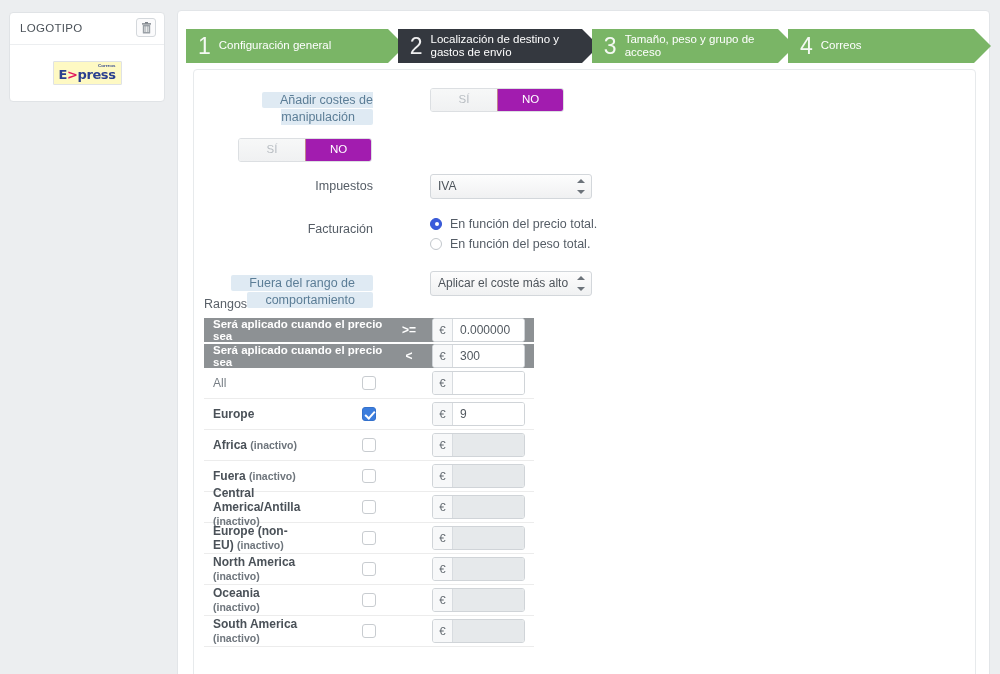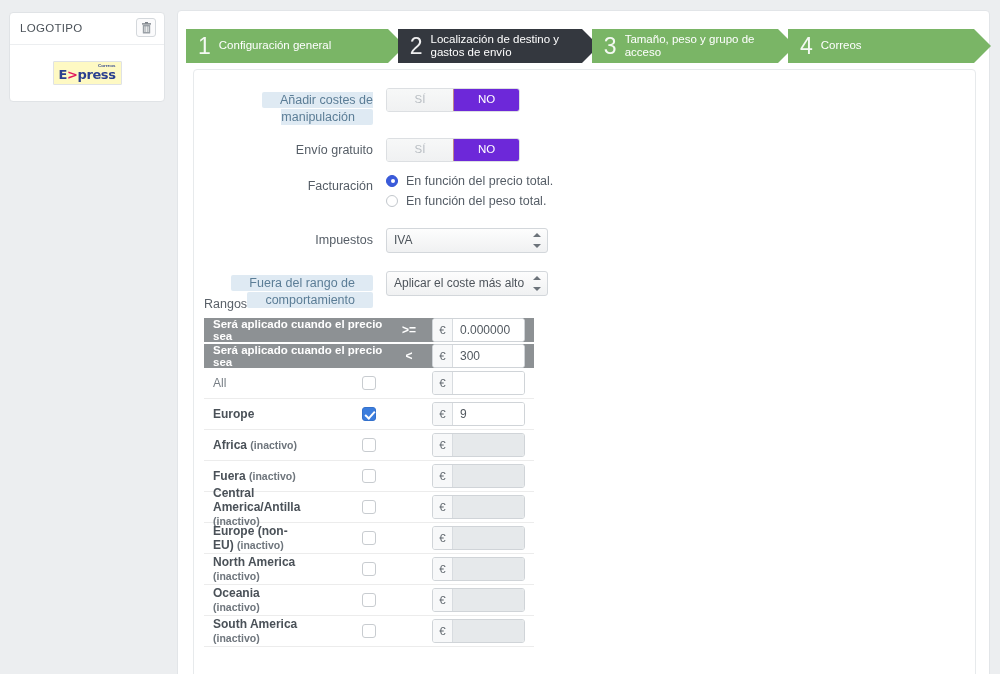--- a/index.html
+++ b/index.html
@@ -133,41 +133,41 @@
     padding-right: 13px; padding-top: 4px;
     font-size: 12.5px; color: #555d66;
     line-height: 1.35;
   }
   .flabel.hl {
     color: #5b7d96;
   }
   .flabel.hl span {
     background: #dfeaf3; padding: 1px 18px; border-radius: 2px;
   }
-  .fcontrol { flex: 1; }
+  .fcontrol { flex: 1; margin-left: 44px; }
 
   
   .toggle {
     display: inline-flex;
     border-radius: 3px; overflow: hidden;
     border: 1px solid #dcdfe2;
   }
   .toggle span {
     display: inline-block;
     width: 66px; height: 22px; line-height: 21px;
     text-align: center;
     font-size: 11.5px;
     cursor: pointer;
   }
   .toggle .off {
     background: linear-gradient(#f7f8f8,#f0f1f2);
     color: #b9bec3;
   }
   .toggle .on {
-    background: #6d28d9;
+    background: #a21caf;
     color: #ffffff;
     border-left: 1px solid #c0848c;
   }
 
   
   .radio-line { display: flex; align-items: center; margin-bottom: 6px; }
   .radio {
     width: 12px; height: 12px; border-radius: 50%;
     border: 1px solid #c2c7cc; background: #fff;
     margin-right: 8px; position: relative; flex: none;
@@ -350,56 +350,55 @@
           <div class="flabel hl"><span>Añadir costes de manipulación</span></div>
           <div class="fcontrol">
             <div class="toggle">
               <span class="off">SÍ</span>
               <span class="on">NO</span>
             </div>
           </div>
         </div>
 
         <div class="frow">
-          <div class="flabel">Envío gratuito</div>
           <div class="fcontrol">
             <div class="toggle">
               <span class="off">SÍ</span>
               <span class="on">NO</span>
-            </div>
-          </div>
-        </div>
-
-        <div class="frow" style="margin-bottom:14px;">
-          <div class="flabel">Facturación</div>
-          <div class="fcontrol">
-            <div class="radio-line">
-              <div class="radio checked"></div>
-              <div class="radio-label">En función del precio total.</div>
-            </div>
-            <div class="radio-line">
-              <div class="radio"></div>
-              <div class="radio-label">En función del peso total.</div>
             </div>
           </div>
         </div>
 
         <div class="frow" style="margin-bottom:15px;">
           <div class="flabel">Impuestos</div>
           <div class="fcontrol">
             <div class="sel">
               <div class="val">IVA</div>
               <div class="arrows">
                   <i class="up"></i>
                   <i class="down"></i>
                 </div>
             </div>
           </div>
         </div>
 
+        <div class="frow" style="margin-bottom:14px;">
+          <div class="flabel">Facturación</div>
+          <div class="fcontrol">
+            <div class="radio-line">
+              <div class="radio checked"></div>
+              <div class="radio-label">En función del precio total.</div>
+            </div>
+            <div class="radio-line">
+              <div class="radio"></div>
+              <div class="radio-label">En función del peso total.</div>
+            </div>
+          </div>
+        </div>
+
         <div class="frow">
           <div class="flabel hl">
             <span>Fuera del rango de</span><br>
             <span>comportamiento</span>
           </div>
           <div class="fcontrol">
             <div class="sel">
               <div class="val">Aplicar el coste más alto del ra</div>
               <div class="arrows">
                   <i class="up"></i>

